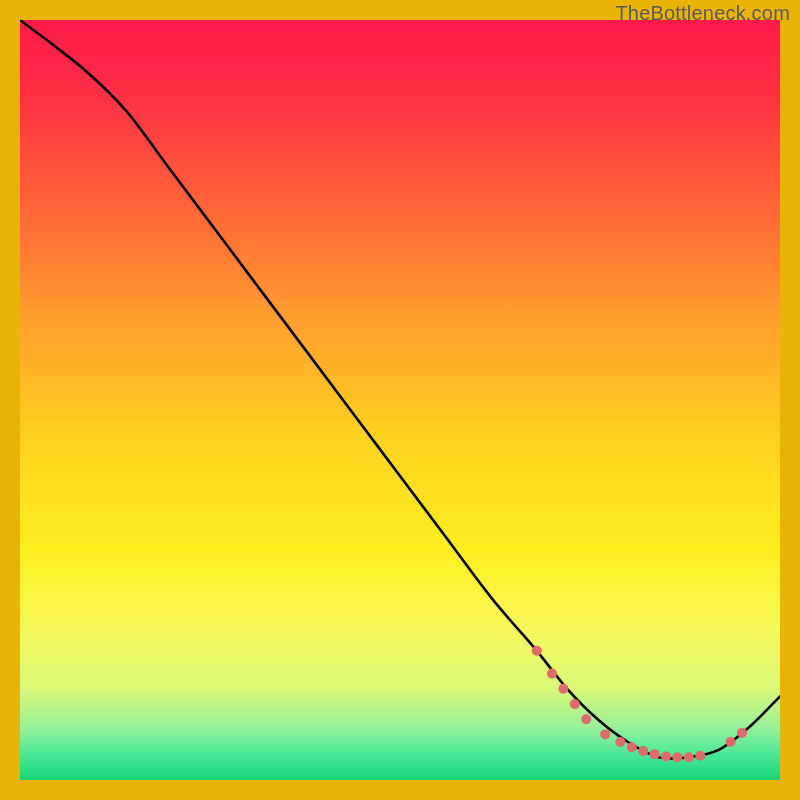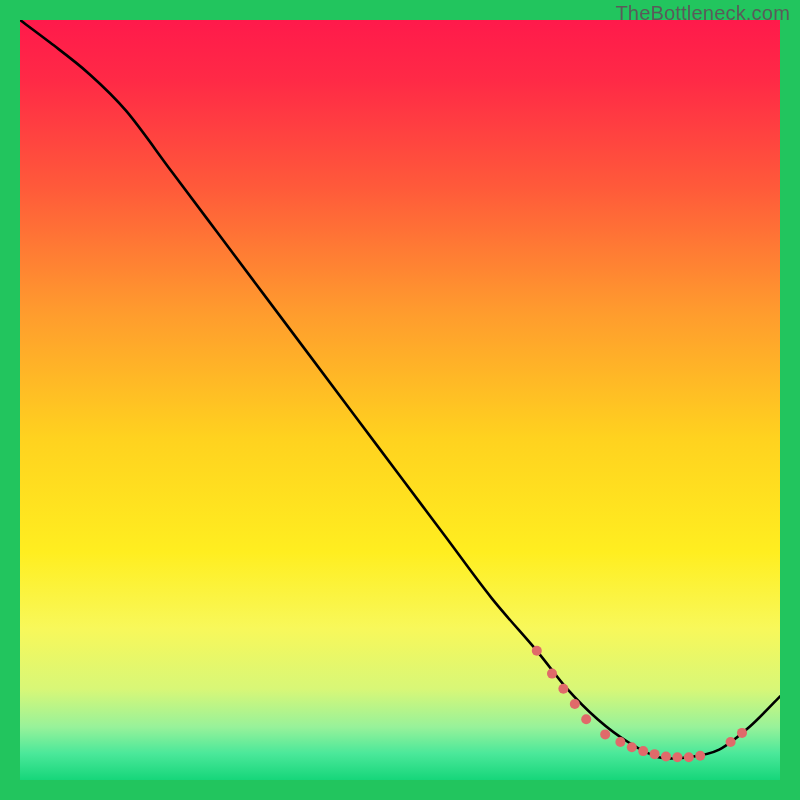--- a/index.html
+++ b/index.html
@@ -8,21 +8,21 @@
     width: 800px;
     height: 800px;
     background: #000;
     overflow: hidden;
     font-family: Arial, Helvetica, sans-serif;
   }
   .stage {
     position: relative;
     width: 800px;
     height: 800px;
-    background: #22c55e;
+    background: #eab308;
   }
   .plot {
     position: absolute;
     left: 20px;
     top: 20px;
     width: 760px;
     height: 760px;
   }
   .watermark {
     position: absolute;

